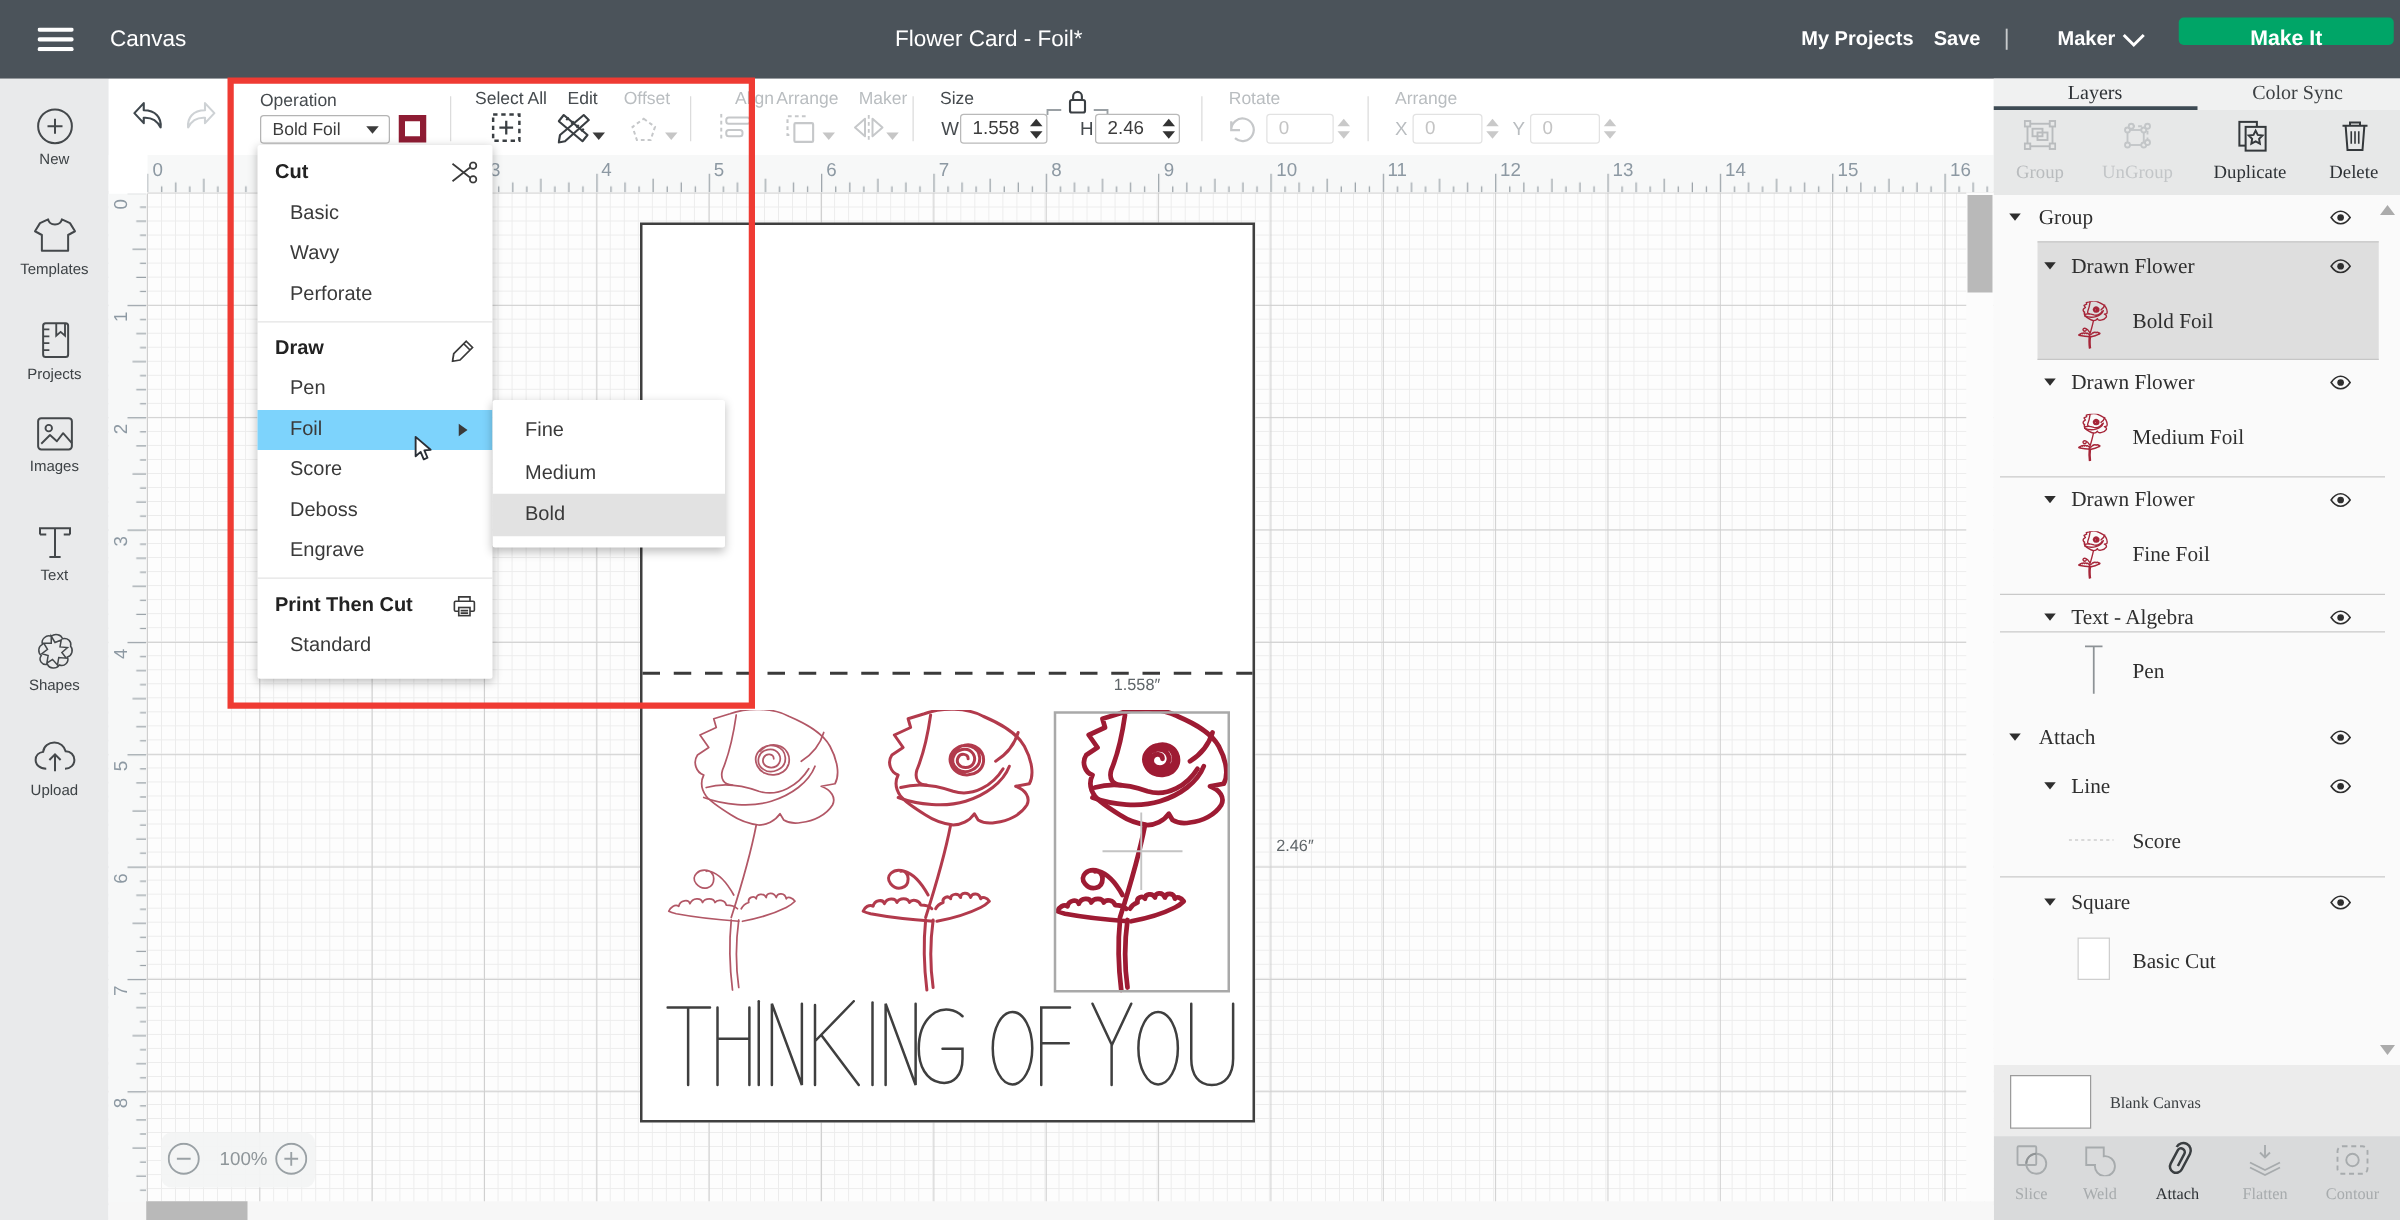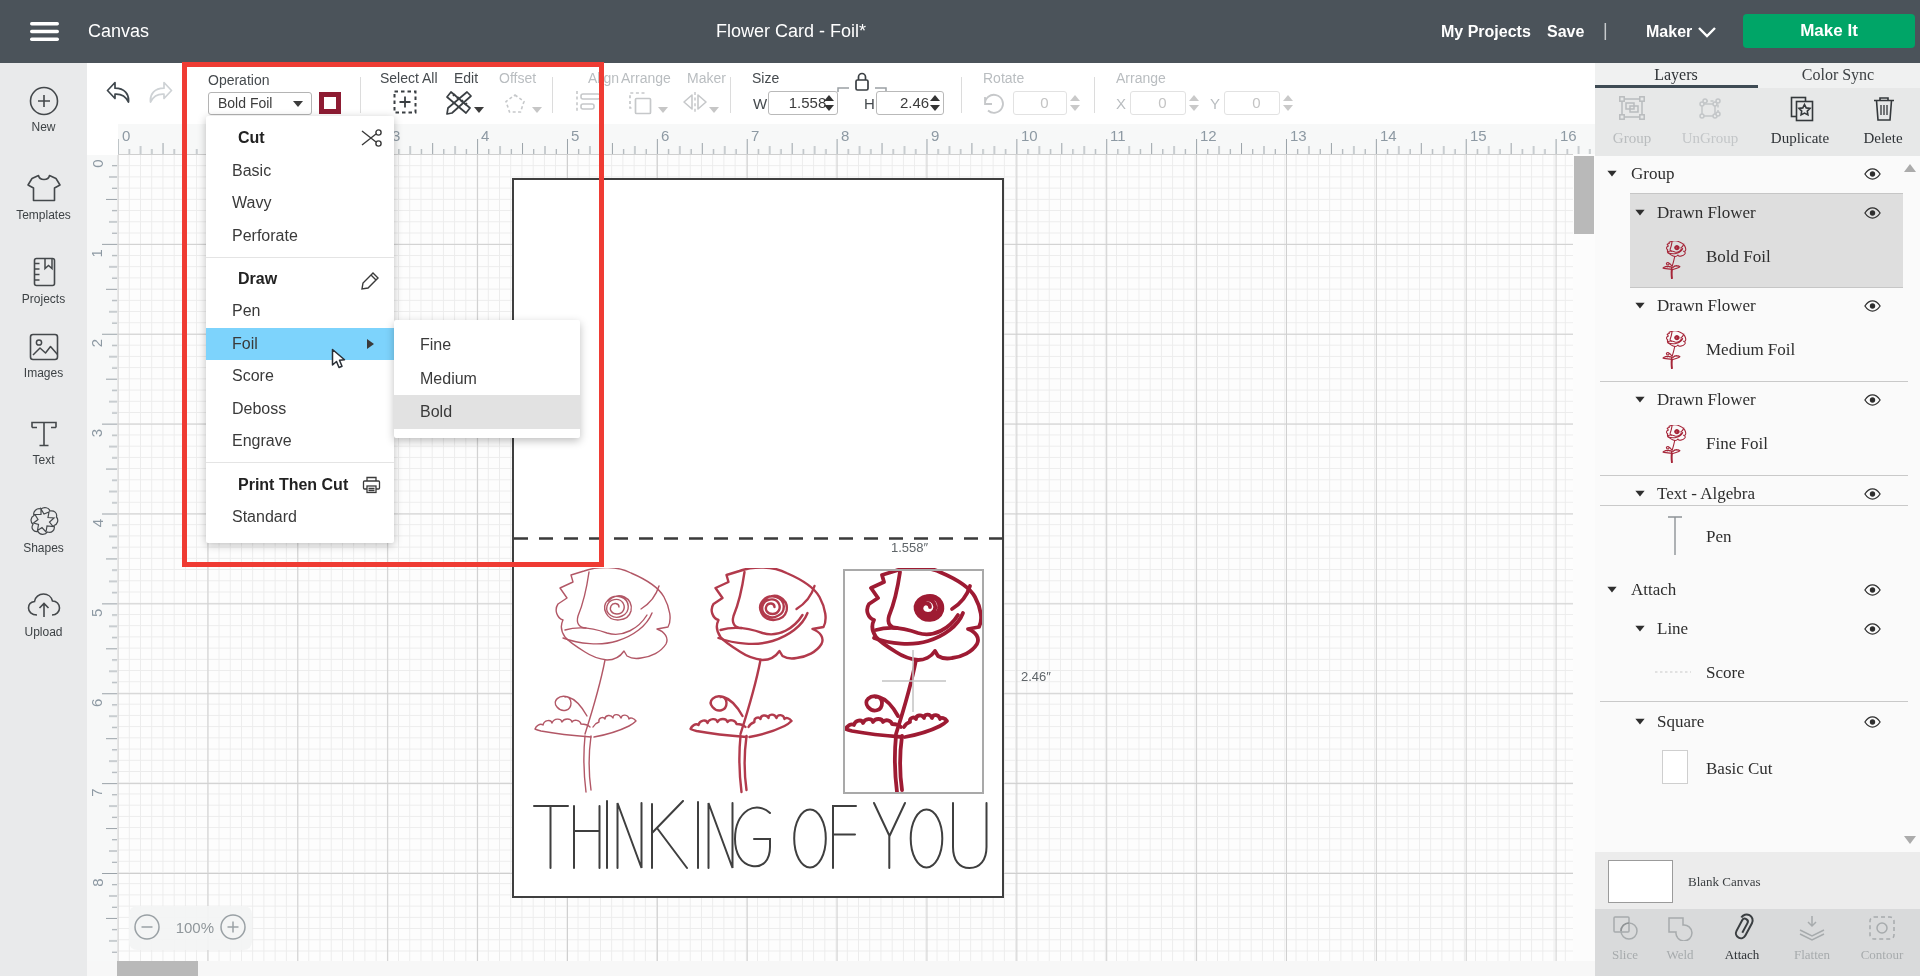--- a/index.html
+++ b/index.html
@@ -4,30 +4,30 @@
 <style>
   * { margin:0; padding:0; box-sizing:border-box; }
   html,body { width:1920px; height:976px; overflow:hidden; background:#fff;
     font-family:"Liberation Sans", sans-serif; }
   .abs { position:absolute; }
   #stage { position:relative; width:1920px; height:976px; }
 
   
   #header { position:absolute; left:0; top:0; width:1920px; height:63px; background:#4b535a; }
   #header .htext { color:#fff; font-size:18px; }
-  #makeit { position:absolute; left:1743px; top:14px; width:172px; height:34px; background:#00a567;
+  #makeit { position:absolute; left:1743px; top:14px; width:172px; height:22px; background:#00a567;
     border-radius:4px; color:#fff; font-size:17px; font-weight:700; text-align:center; line-height:34px; }
 
   
   #sidebar { position:absolute; left:0; top:63px; width:87px; height:913px; background:#e9eaeb; }
   .sideitem { position:absolute; left:0; width:87px; text-align:center; color:#3d4245; font-size:12px; }
   .sideitem svg { display:block; margin:0 auto 4px auto; }
 
   
-  #toolbar { position:absolute; left:87px; top:63px; width:1833px; height:61px; background:#fff;text-align:center; }
+  #toolbar { position:absolute; left:87px; top:63px; width:1833px; height:61px; background:#fff; }
   .tlabel { position:absolute; font-size:14px; color:#454a4e; }
   .tlabel.dis { color:#b9bdc0; }
   .vsep { position:absolute; top:14px; height:36px; width:1px; background:#dcdcdc; }
   .numbox { position:absolute; height:24px; border:1px solid #b9b9b9; border-radius:3px;
     font-size:15px; color:#3c3c3c; background:#fff; padding-left:9px; line-height:22px; }
   .numbox.dis { border-color:#e2e2e2; color:#c4c4c4; }
   .stepper { position:absolute; width:14px; height:24px; }
   .stepper:before { content:""; position:absolute; left:2px; top:4px;
     border-left:5px solid transparent; border-right:5px solid transparent; border-bottom:6px solid #333; }
   .stepper:after { content:""; position:absolute; left:2px; bottom:4px;
@@ -54,21 +54,21 @@
 
   
   #card { position:absolute; left:512px; top:178px; width:492px; height:720px;
     background:#fff; border:2px solid #3f3f3f; }
 
   
   #menu { position:absolute; left:206px; top:116px; width:188px; height:427px; background:#fff;
     box-shadow:0 2px 8px rgba(0,0,0,0.25); border-radius:2px; }
   .mi { position:absolute; left:0; width:188px; height:32px; line-height:32px; font-size:16px; color:#3a3a3a; }
   .mi.head { font-weight:700; color:#222; }
-  .mi .txt1 { margin-left:32px; }
+  .mi .txt1 { margin-left:14px; }
   .mi .txt2 { margin-left:26px; }
   .msep { position:absolute; left:0; width:188px; height:1px; background:#e4e4e4; }
   #submenu { position:absolute; left:394px; top:320px; width:186px; height:118px; background:#fff;
     box-shadow:0 3px 8px rgba(0,0,0,0.25); border-radius:2px; }
   .si { position:absolute; left:0; width:186px; height:34px; line-height:34px; font-size:16px; color:#3a3a3a; }
   .si .txt { margin-left:26px; }
 
   
   #redrect { position:absolute; left:182px; top:62px; width:422px; height:505px;
     border:5px solid #ef3b33; }

